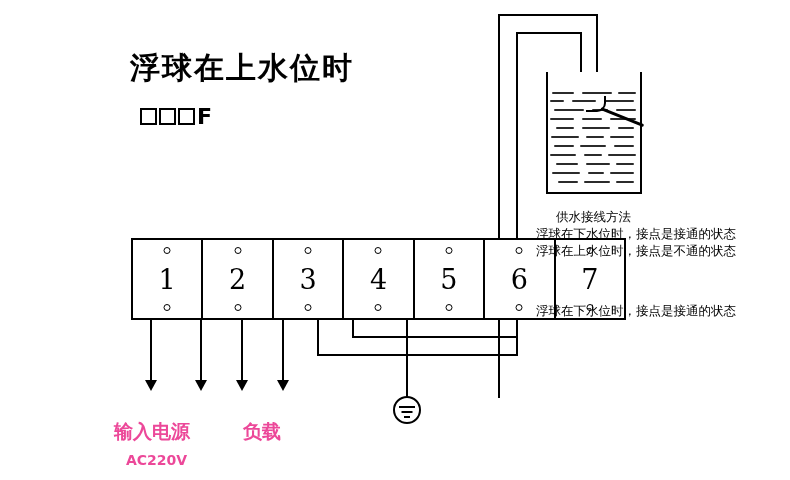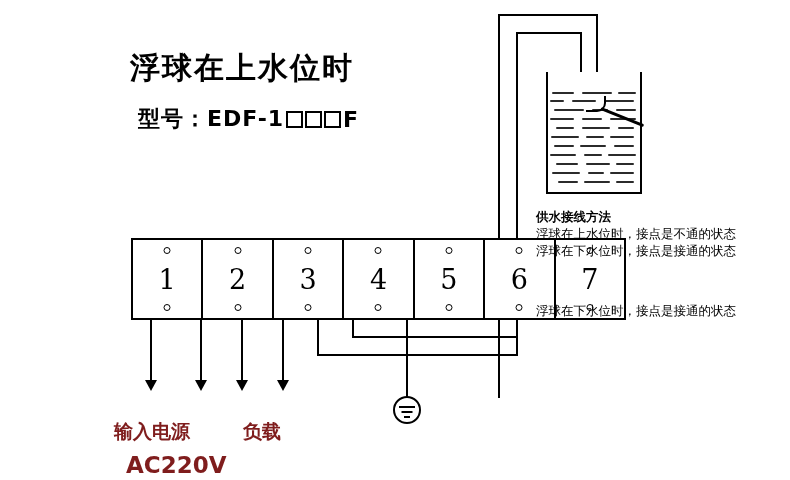--- a/index.html
+++ b/index.html
@@ -103,26 +103,26 @@
     width: 0; height: 0;
     border-left: 6px solid transparent;
     border-right: 6px solid transparent;
     border-top: 11px solid #000;
   }
 
   
   .blabel {
     font-size: 19px;
     font-weight: bold;
-    color: #7f1d1d;
+    color: #ec4899;
     white-space: nowrap;
   }
   #lbl-input { left: 114px; top: 419px; }
   #lbl-load  { left: 243px; top: 419px; }
-  #lbl-ac    { left: 126px; top: 452px; font-size: 23px; }
+  #lbl-ac    { left: 126px; top: 452px; font-size: 14px; }
 
   
   #tank-outer {
     left: 546px;
     top: 72px;
     width: 96px;
     height: 122px;
     border: 2px solid #000;
     border-top: none;
     box-sizing: border-box;
@@ -187,33 +187,32 @@
   #gnd .g2 { width: 11px; top: 13px; }
   #gnd .g3 { width: 6px;  top: 18px; }
 
   
   .note {
     font-size: 12.5px;
     line-height: 17px;
     color: #000;
     white-space: nowrap;
   }
-  .note .hd { font-weight: bold; }
+  .note .hd { font-weight: normal; margin-left: 20px; }
   #note-supply { left: 536px; top: 208px; }
   #note-drain  { left: 536px; top: 302px; }
 </style>
 </head>
 <body>
 
 <div id="canvas">
 
   <div class="abs" id="title">浮球在上水位时</div>
 
   <div class="abs" id="model">
-    <span>型号：EDF-1</span>
     <span class="boxes">
       <span class="sq"></span>
       <span class="sq"></span>
       <span class="sq"></span>
     </span>
     <span>F</span>
   </div>
 
   <div class="abs" id="tank-outer"></div>
   <div id="tank-water">
@@ -325,21 +324,21 @@
 
   <div class="abs vline" style="left:282px; top:320px; height:62px;"></div>
   <div class="abs arrow-down" style="left:277px; top:380px;"></div>
 
   <div class="abs blabel" id="lbl-input">输入电源</div>
   <div class="abs blabel" id="lbl-load">负载</div>
   <div class="abs blabel" id="lbl-ac">AC220V</div>
 
   <div class="abs note" id="note-supply">
     <div class="hd">供水接线方法</div>
+    <div>浮球在下水位时，接点是接通的状态</div>
     <div>浮球在上水位时，接点是不通的状态</div>
-    <div>浮球在下水位时，接点是接通的状态</div>
   </div>
 
   <div class="abs note" id="note-drain">
     <div>浮球在下水位时，接点是接通的状态</div>
   </div>
 
 </div>
 
 </body></html>

